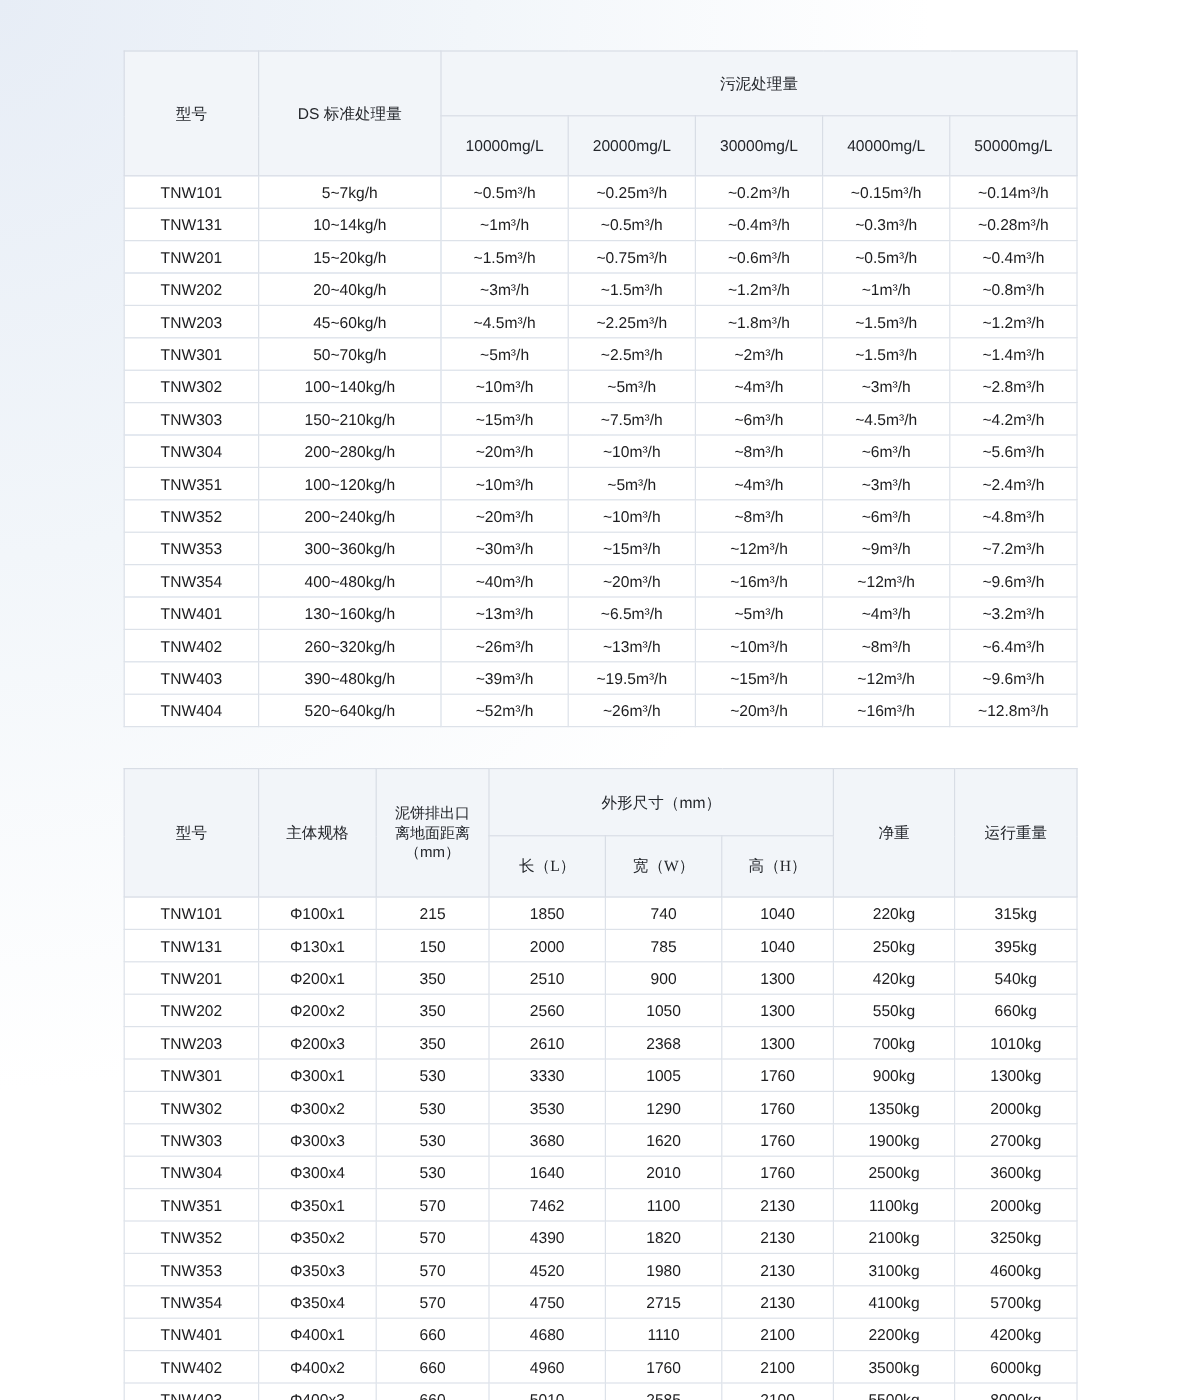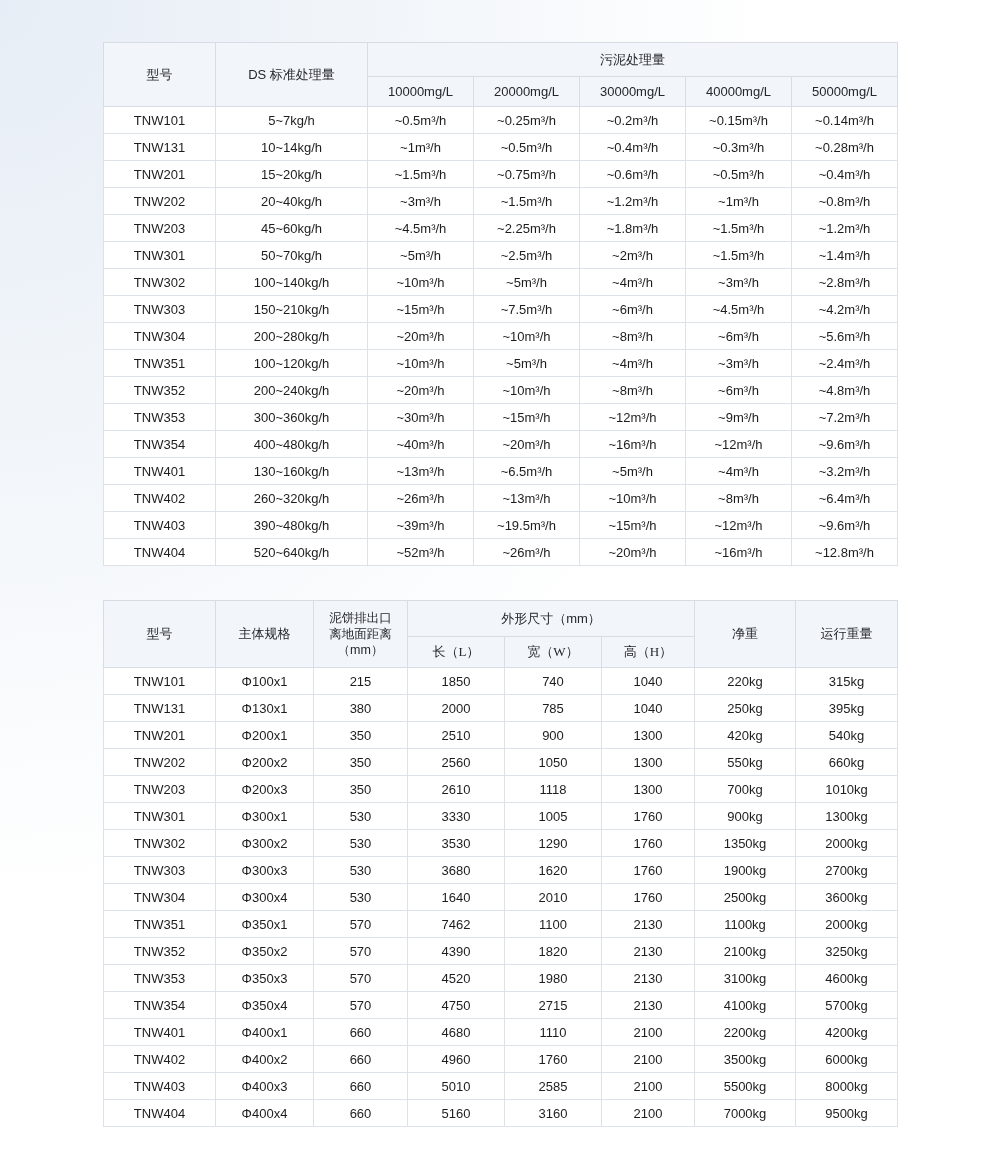--- a/index.html
+++ b/index.html
@@ -23,21 +23,21 @@
     width: 794px;
     font-size: 13px;
     color: #1d1d1f;
   }
   table.spec-table th {
     background: #f2f5f9;
     font-weight: 400;
     color: #24272c;
     border: 1px solid #d8dde5;
     text-align: center;
-    padding: 2px 2px;
+    padding: 12px 2px;
   }
   table.spec-table td {
     background: #ffffff;
     border: 1px solid #dde2e9;
     text-align: center;
     height: 26px;
     padding: 0 2px;
     white-space: nowrap;
     overflow: hidden;
   }
@@ -272,21 +272,21 @@
           <td>215</td>
           <td>1850</td>
           <td>740</td>
           <td>1040</td>
           <td>220kg</td>
           <td>315kg</td>
         </tr>
         <tr>
           <td>TNW131</td>
           <td>Φ130x1</td>
-          <td>380</td>
+          <td>150</td>
           <td>2000</td>
           <td>785</td>
           <td>1040</td>
           <td>250kg</td>
           <td>395kg</td>
         </tr>
         <tr>
           <td>TNW201</td>
           <td>Φ200x1</td>
           <td>350</td>
@@ -304,21 +304,21 @@
           <td>1050</td>
           <td>1300</td>
           <td>550kg</td>
           <td>660kg</td>
         </tr>
         <tr>
           <td>TNW203</td>
           <td>Φ200x3</td>
           <td>350</td>
           <td>2610</td>
-          <td>1118</td>
+          <td>2368</td>
           <td>1300</td>
           <td>700kg</td>
           <td>1010kg</td>
         </tr>
         <tr>
           <td>TNW301</td>
           <td>Φ300x1</td>
           <td>530</td>
           <td>3330</td>
           <td>1005</td>

